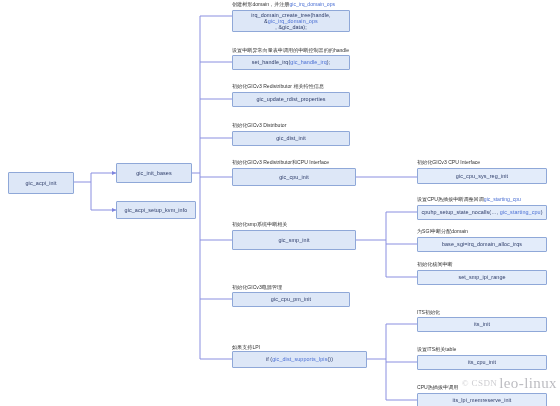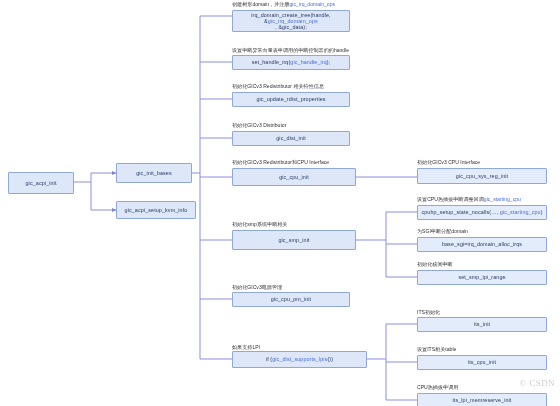--- a/index.html
+++ b/index.html
@@ -194,15 +194,16 @@
 
   <div class="cap" style="left:417px;top:385px;">
     <span>CPU热插拔中调用</span>
   </div>
   <div class="node pale" style="left:417px;top:393px;width:130px;height:15px;">
     <span>its_lpi_memreserve_init</span>
   </div>
 
   <div class="watermark">
     <span class="mark">© CSDN</span>
+    <span>leo-linux</span>
   </div>
 
 </div>
 
 </body></html>

